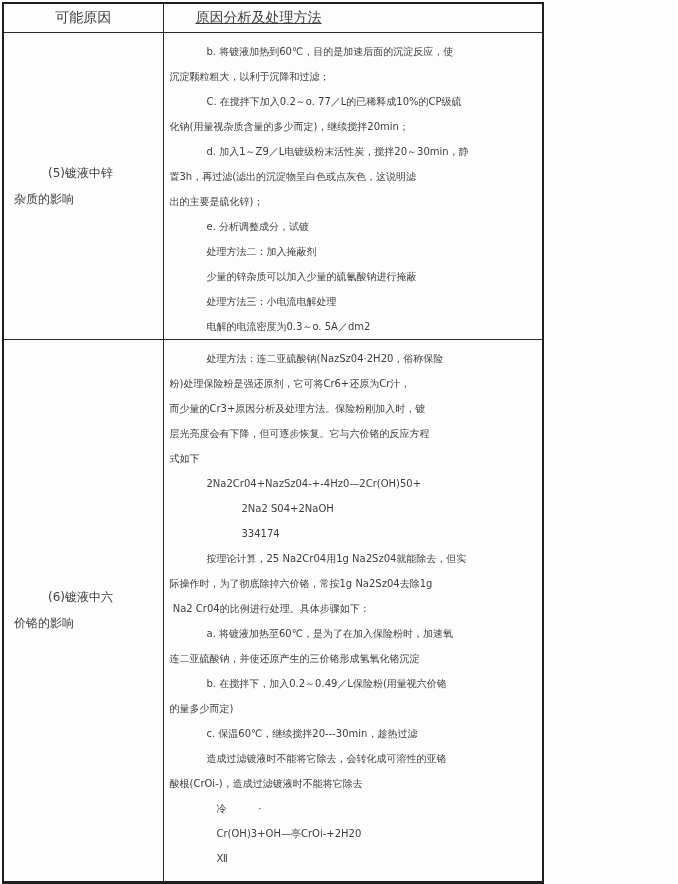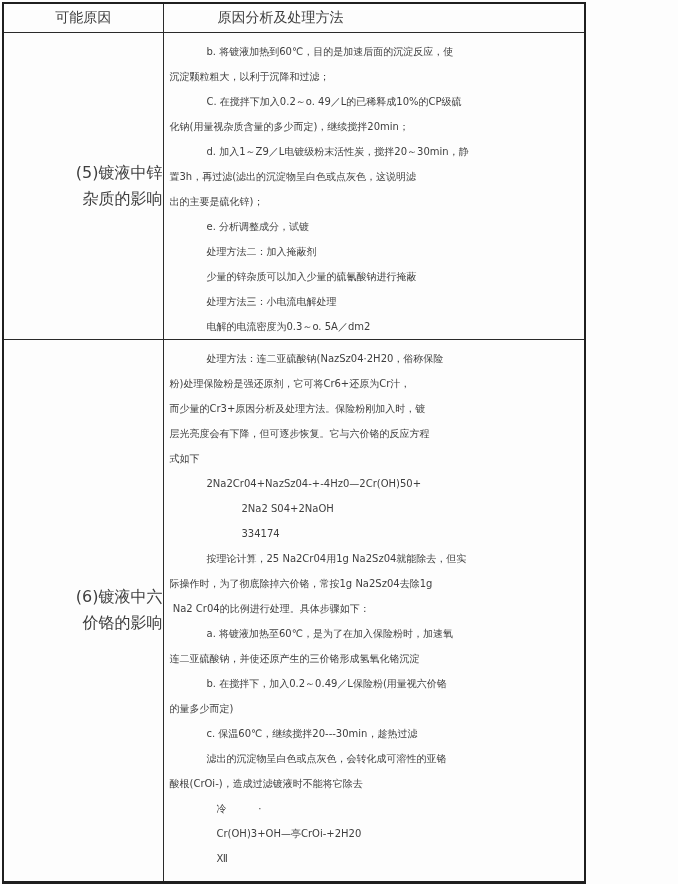--- a/index.html
+++ b/index.html
@@ -17,47 +17,46 @@
   }
   .page{
     width:678px;height:884px;
     box-sizing:border-box;
     padding:2px 2px 0 2px;
     background:var(--bg-color);
   }
   table.doc-table{
     border-collapse:collapse;
     table-layout:fixed;
-    width:584px;
+    width:542px;
     border:2px solid var(--border-color);
     border-bottom:3px solid var(--border-color);
   }
   col.col-cause{width:160px;}
   th,td{
     border:1px solid var(--grid-color);
     box-sizing:border-box;
     overflow:hidden;
   }
   thead tr{height:29px;}
   th{
     font-weight:normal;
     font-size:14px;
     color:var(--text-color);
     vertical-align:middle;
   }
   th.header-cause{text-align:center;}
-  th.header-analysis{text-align:left;padding-left:54px;}
+  th.header-analysis{text-align:left;padding-left:32px;text-decoration:underline;}
   tr.row-0{height:306px;}
   tr.row-1{height:543px;}
   td.cause-cell{
     vertical-align:middle;
-    font-size:16px;
+    font-size:12px;
     line-height:26px;
-    padding:0;
-    text-align:right;
+    padding:8px;
   }
   .cause-line{
     padding-left:2px;
     white-space:pre-wrap;
   }
   .cause-line.first{padding-left:36px;}
   td.content-cell{
     vertical-align:top;
     padding:6px 16px 0 6px;
     font-size:10px;
@@ -89,21 +88,21 @@
     </thead>
     <tbody id="table-body">
         <tr class="body-row row-0">
           <td class="cause-cell">
             <div class="cause-line first">(5)镀液中锌</div>
             <div class="cause-line">杂质的影响</div>
           </td>
           <td class="content-cell">
             <div class="content-line indent-1">b. 将镀液加热到60℃，目的是加速后面的沉淀反应，使</div>
             <div class="content-line indent-0">沉淀颗粒粗大，以利于沉降和过滤；</div>
-            <div class="content-line indent-1">C. 在搅拌下加入0.2～o. 49／L的已稀释成10%的CP级硫</div>
+            <div class="content-line indent-1">C. 在搅拌下加入0.2～o. 77／L的已稀释成10%的CP级硫</div>
             <div class="content-line indent-0">化钠(用量视杂质含量的多少而定)，继续搅拌20min；</div>
             <div class="content-line indent-1">d. 加入1～Z9／L电镀级粉末活性炭，搅拌20～30min，静</div>
             <div class="content-line indent-0">置3h，再过滤(滤出的沉淀物呈白色或点灰色，这说明滤</div>
             <div class="content-line indent-0">出的主要是硫化锌)；</div>
             <div class="content-line indent-1">e. 分析调整成分，试镀</div>
             <div class="content-line indent-1">处理方法二：加入掩蔽剂</div>
             <div class="content-line indent-1">少量的锌杂质可以加入少量的硫氰酸钠进行掩蔽</div>
             <div class="content-line indent-1">处理方法三：小电流电解处理</div>
             <div class="content-line indent-1">电解的电流密度为0.3～o. 5A／dm2</div>
           </td>
@@ -123,21 +122,21 @@
             <div class="content-line indent-2">2Na2 S04+2NaOH</div>
             <div class="content-line indent-2">334174</div>
             <div class="content-line indent-1">按理论计算，25 Na2Cr04用1g Na2Sz04就能除去，但实</div>
             <div class="content-line indent-0">际操作时，为了彻底除掉六价铬，常按1g Na2Sz04去除1g</div>
             <div class="content-line indent-0"> Na2 Cr04的比例进行处理。具体步骤如下：</div>
             <div class="content-line indent-1">a. 将镀液加热至60℃，是为了在加入保险粉时，加速氧</div>
             <div class="content-line indent-0">连二亚硫酸钠，并使还原产生的三价铬形成氢氧化铬沉淀</div>
             <div class="content-line indent-1">b. 在搅拌下，加入0.2～0.49／L保险粉(用量视六价铬</div>
             <div class="content-line indent-0">的量多少而定)</div>
             <div class="content-line indent-1">c. 保温60℃，继续搅拌20---30min，趁热过滤</div>
-            <div class="content-line indent-1">滤出的沉淀物呈白色或点灰色，会转化成可溶性的亚铬</div>
+            <div class="content-line indent-1">造成过滤镀液时不能将它除去，会转化成可溶性的亚铬</div>
             <div class="content-line indent-0">酸根(CrOi-)，造成过滤镀液时不能将它除去</div>
             <div class="content-line indent-3">冷          ·</div>
             <div class="content-line indent-3">Cr(OH)3+OH—亭CrOi-+2H20</div>
             <div class="content-line indent-3">Ⅻ</div>
           </td>
         </tr>
       </tbody>
   </table>
 </div>
 

